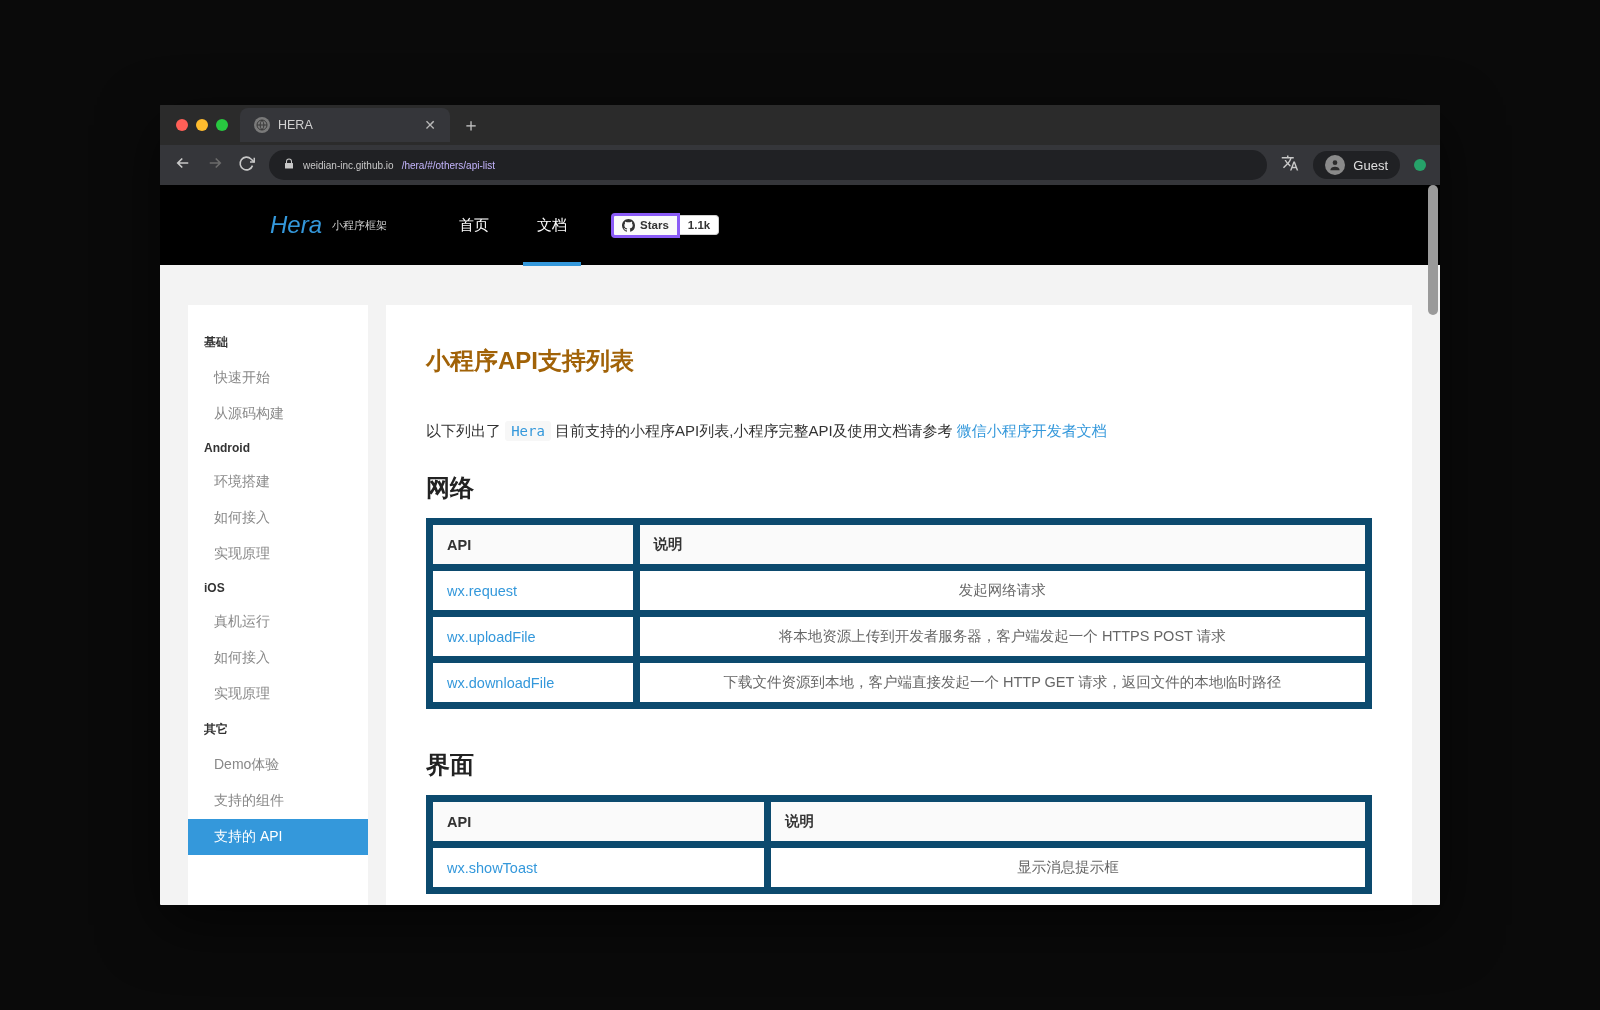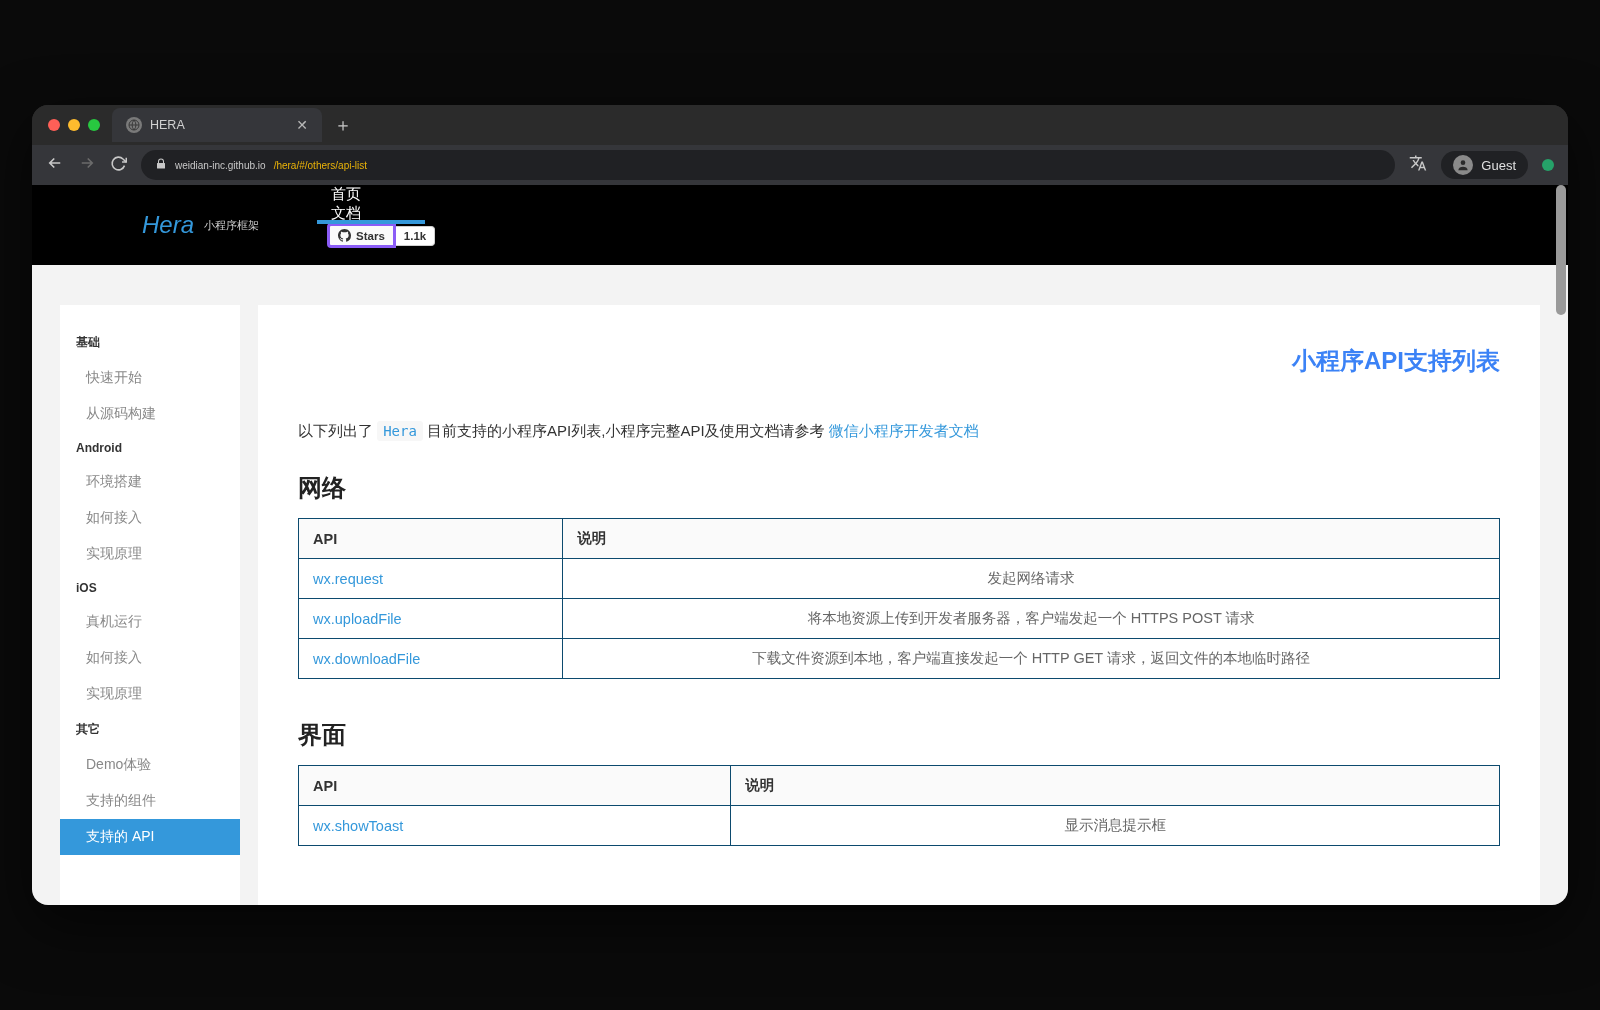--- a/index.html
+++ b/index.html
@@ -5,24 +5,24 @@
     * { margin: 0; padding: 0; box-sizing: border-box; }
     body {
       font-family: -apple-system, BlinkMacSystemFont, "Segoe UI", Helvetica, Arial, sans-serif;
       background: #0a0a0a;
       display: flex;
       align-items: center;
       justify-content: center;
       min-height: 100vh;
     }
     .window {
-      width: 1536px;
+      width: 1280px;
       height: 800px;
       background: #2b2b2b;
-      border-radius: 16px;
+      border-radius: 1px;
       overflow: hidden;
       box-shadow: 0 20px 60px rgba(0,0,0,0.6);
       display: flex;
       flex-direction: column;
     }
     .titlebar {
       height: 40px;
       background: #2b2b2b;
       display: flex;
       align-items: center;
@@ -54,66 +54,66 @@
     }
     .tbicon { color: #c8c8c8; font-size: 16px; cursor: pointer; }
     .tbicon.dim { color: #6b6b6b; }
     .urlbar {
       flex: 1; display: flex; align-items: center;
       background: #202124; border-radius: 20px;
       height: 30px; padding: 0 14px; gap: 8px;
       color: #c8c8c8; font-size: 10px;
     }
     .lock { color: #c8c8c8; font-size: 12px; }
-    .url-secondary { color: #eab308; }
+    .url-secondary { color: #c4b5fd; }
     .right-icons { display: flex; align-items: center; gap: 14px; }
     .guest-badge { display: flex; align-items: center; gap: 8px; color: #e0e0e0; font-size: 13px; background: #202124; border-radius: 16px; padding: 4px 12px;}
     .avatar-circle { width: 20px; height: 20px; border-radius: 50%; background: #8a8a8a; display:flex; align-items:center; justify-content:center; color:#2b2b2b; font-size:12px;}
     .green-dot { width: 12px; height: 12px; border-radius: 50%; background: #26a269; }
 
     .viewport {
       flex: 1; background: #f3f3f3; overflow: hidden; position: relative;
     }
     .viewport-scroll { position: absolute; right: 0; top: 0; width: 14px; height: 100%; background: transparent;}
     .scrollbar-thumb { position: absolute; right: 2px; top: 0; width: 10px; height: 130px; background: #9a9a9a; border-radius: 5px;}
 
     .site-header {
       height: 80px; background: #000;
       display: flex; align-items: center;
       padding: 0 110px;
     }
     .logo { color: #3498db; font-size: 24px; font-weight: 500; font-style: italic; margin-right: 10px;}
     .logo-sub { color: #d0d0d0; font-size: 11px; }
-    .nav { display: flex; align-items: stretch; margin-left: 48px; gap: 0; height: 100%; flex-direction: column;}
+    .nav { display: flex; align-items: stretch; margin-left: 48px; gap: 0; height: 100%;}
     .nav-item { color: #fff; font-size: 15px; display:flex; align-items:center; padding: 0 24px; position: relative; cursor: pointer;}
     .nav-item.active::after { content:""; position:absolute; left:10px; right:10px; bottom:-1px; height:4px; background:#3498db; }
     .gh-badge { display: flex; align-items: center; margin-left: 20px; }
     .gh-main { background: #fafafa; border: 3px solid #8b5cf6; border-radius: 4px 0 0 4px; padding: 3px 8px; display:flex; align-items:center; gap:5px; font-size:11.5px; font-weight:600; color:#333;}
     .gh-count { background: #fff; border: 1px solid #d0d0d0; border-left:none; border-radius: 0 4px 4px 0; padding: 3px 8px; font-size:11.5px; font-weight:600; color:#333;}
 
     .content {
       display: flex; padding: 40px 28px 0 28px; gap: 18px; height: calc(100% - 80px);
     }
     .sidebar {
       width: 180px; background: #fff; padding: 20px 0 0 0;
     }
     .side-cat { font-size: 12px; font-weight: 700; color: #333; padding: 9px 16px; }
     .side-item { font-size: 14px; color: #888; padding: 9px 16px 9px 26px; cursor: pointer; }
     .side-item.active { background: #3498db; color: #fff; padding-left: 26px;}
 
     .main {
       flex: 1; background: #fff; padding: 40px 40px 0 40px; overflow: hidden;
     }
-    .main h1 { font-size: 24px; font-weight: 700; color: #3b82f6; margin-bottom: 40px; text-align: right; }
+    .main h1 { font-size: 24px; font-weight: 700; color: #a16207; margin-bottom: 40px; }
     .main p.intro { font-size: 15px; color: #333; margin-bottom: 28px; line-height: 1.8;}
     .code-inline { background: #f7f7f7; color: #3498db; padding: 2px 6px; border-radius: 3px; font-family: Menlo, monospace; font-size: 14px;}
     .link-inline { color: #3498db; }
     .main h2 { font-size: 24px; font-weight: 700; color: #222; margin: 20px 0 14px 0;}
     table { width: 100%; border-collapse: collapse; margin-bottom: 40px;}
-    table th, table td { border: 1px solid #0c4a6e; padding: 10px 14px; text-align: left; font-size: 14.5px;}
+    table th, table td { border: 7px solid #0c4a6e; padding: 10px 14px; text-align: left; font-size: 14.5px;}
     table th { background: #fafafa; color: #333; font-weight: 600;}
     table td.api { color: #3498db; cursor: pointer;}
     table td.desc { color: #666; text-align: center;}
   </style>
 </head>
 <body>
 
 <div class="window">
   <div class="titlebar">
     <div class="traffic-lights">

